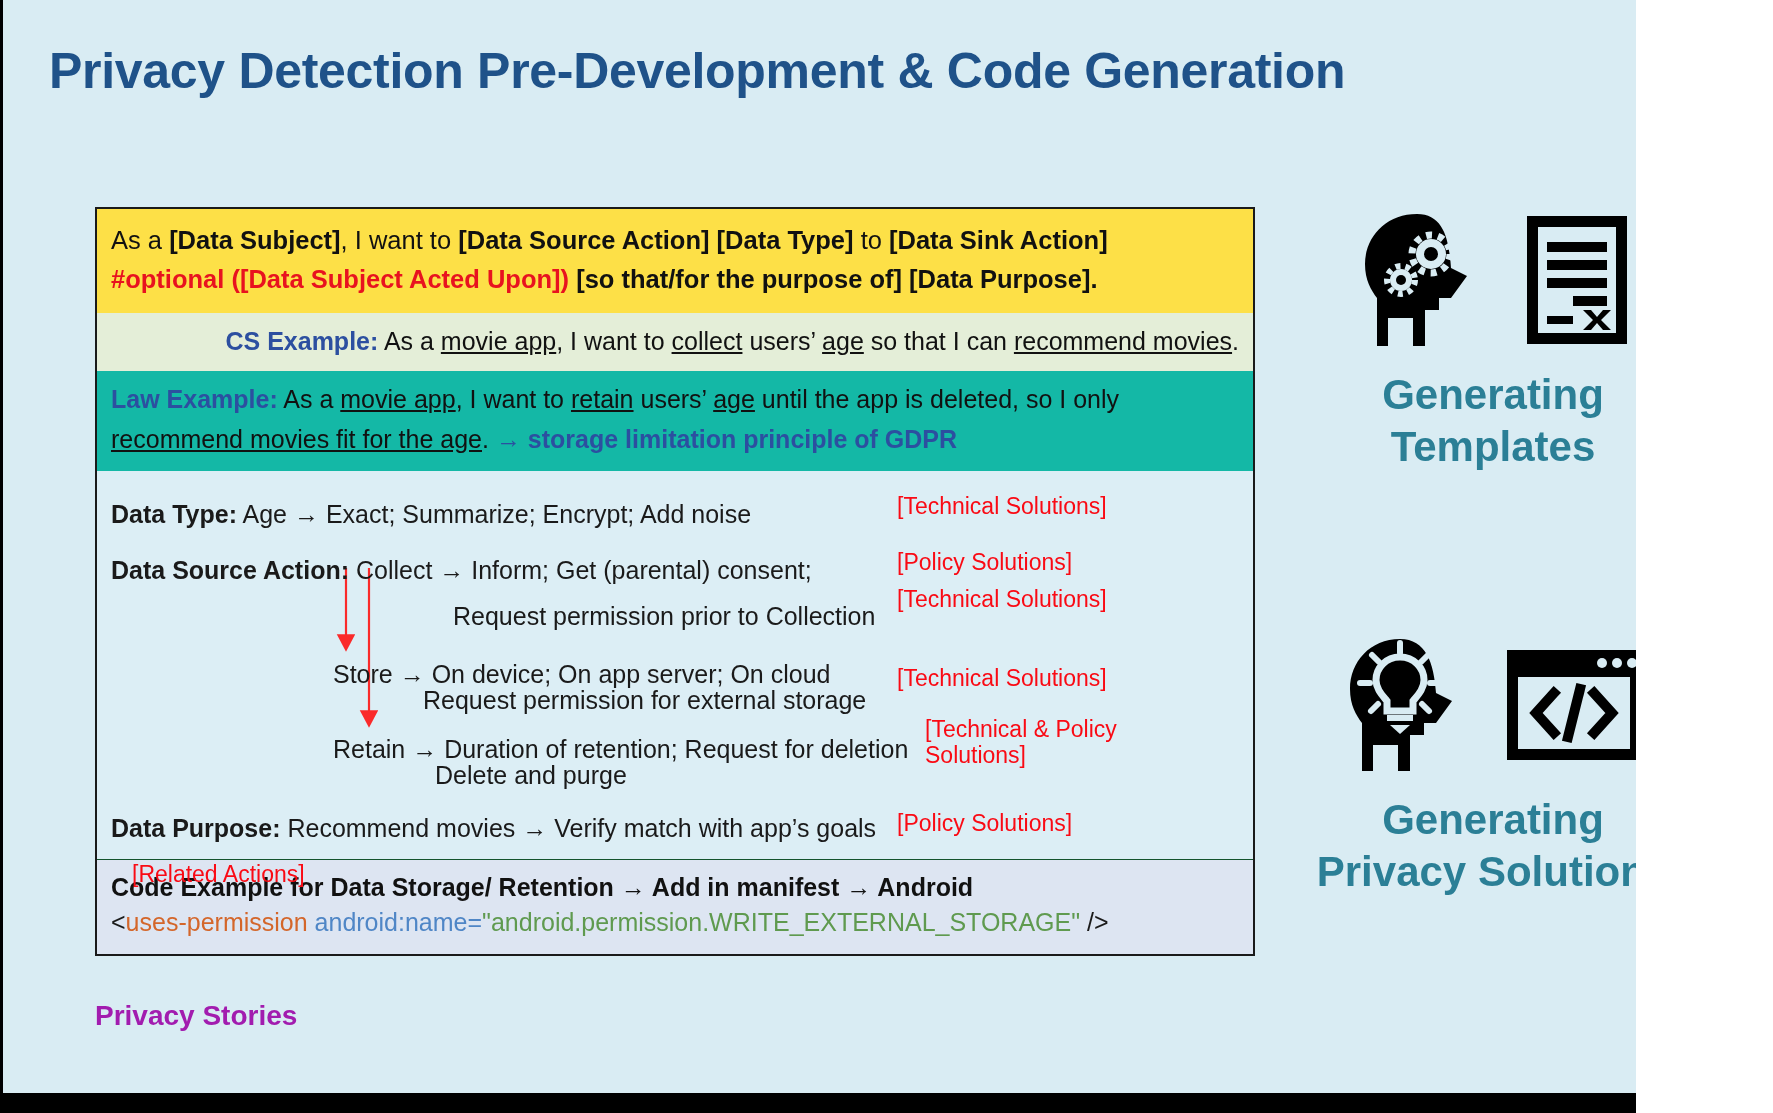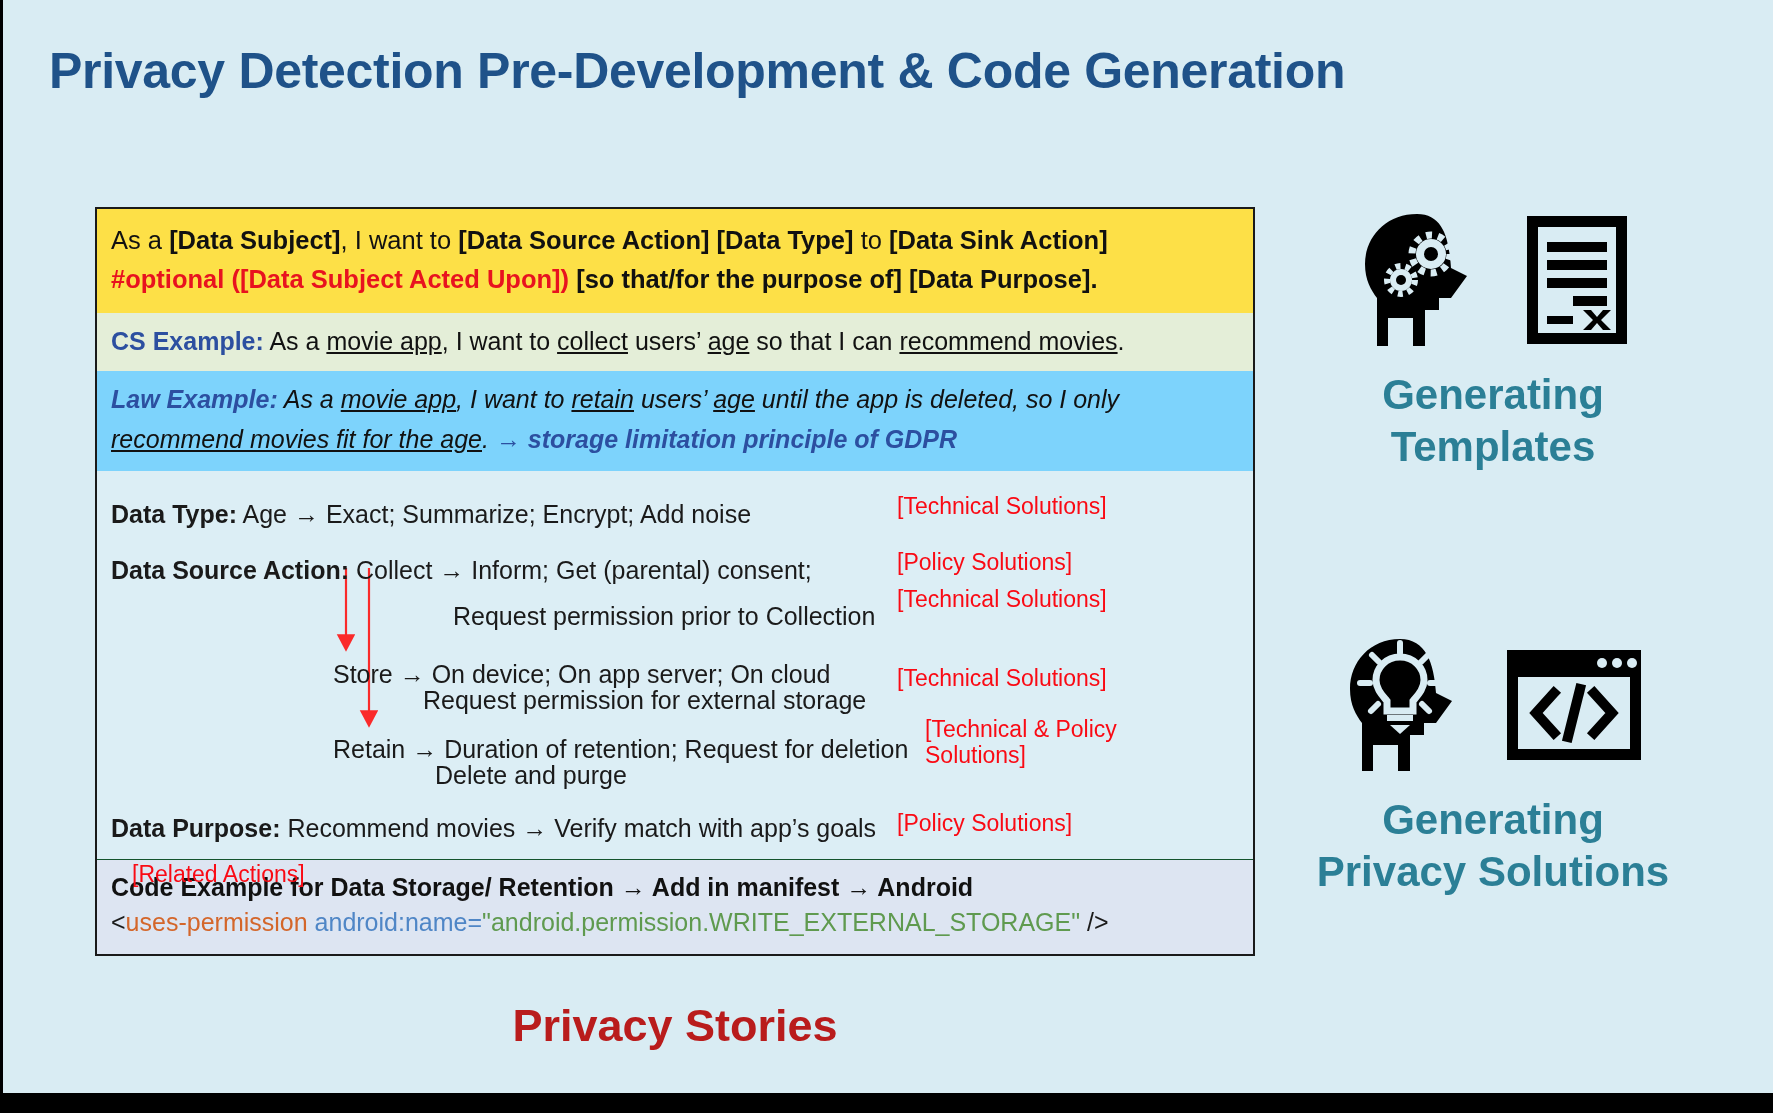--- a/index.html
+++ b/index.html
@@ -4,21 +4,21 @@
 <style>
   html, body {
     margin: 0; padding: 0;
     background: #ffffff;
   }
   body {
     font-family: "Liberation Sans", sans-serif;
   }
   .page {
     position: relative;
-    width: 1773px;
+    width: 1636px;
     height: 1113px;
     background: #d9ecf3;
     overflow: hidden;
     box-sizing: border-box;
     border-left: 3px solid #000;
     border-right: 0;
   }
   .edge-bottom {
     position: absolute;
     left: 0; right: 0; bottom: 0;
@@ -49,25 +49,25 @@
     background: #dceef5;
     box-sizing: border-box;
   }
   .band-header {
     background: #fde047;
     padding: 12px 14px 14px 14px;
   }
   .band-cs {
     background: #e4eed8;
     padding: 9px 14px 10px 14px;
+    text-align: right;
   }
   .band-law {
-    background: #7dd3fc;
+    background: #14b8a6;
     padding: 9px 14px 12px 14px;
-    font-style: italic;
   }
   .band-body {
     background: #dceef5;
     position: relative;
     padding: 14px 14px 10px 14px;
     min-height: 364px;
   }
   .band-code {
     background: #dde5f2;
     border-top: 1px solid #14532d;
@@ -160,24 +160,24 @@
   .c-tag  { color: #d4662a; }
   .c-attr { color: #4f86c6; }
   .c-val  { color: #5f9a4f; }
 
   
   .caption {
     position: absolute;
     left: 92px;
     top: 1000px;
     width: 1160px;
-    text-align: center;
-    font-size: 45px;
+    text-align: left;
+    font-size: 28px;
     font-weight: bold;
-    color: #b91c1c;
+    color: #a21caf;
   }
 
   
   .panel {
     position: absolute;
     width: 520px;
     left: 1230px;
     text-align: center;
   }
   .panel-1 { top: 205px; }

